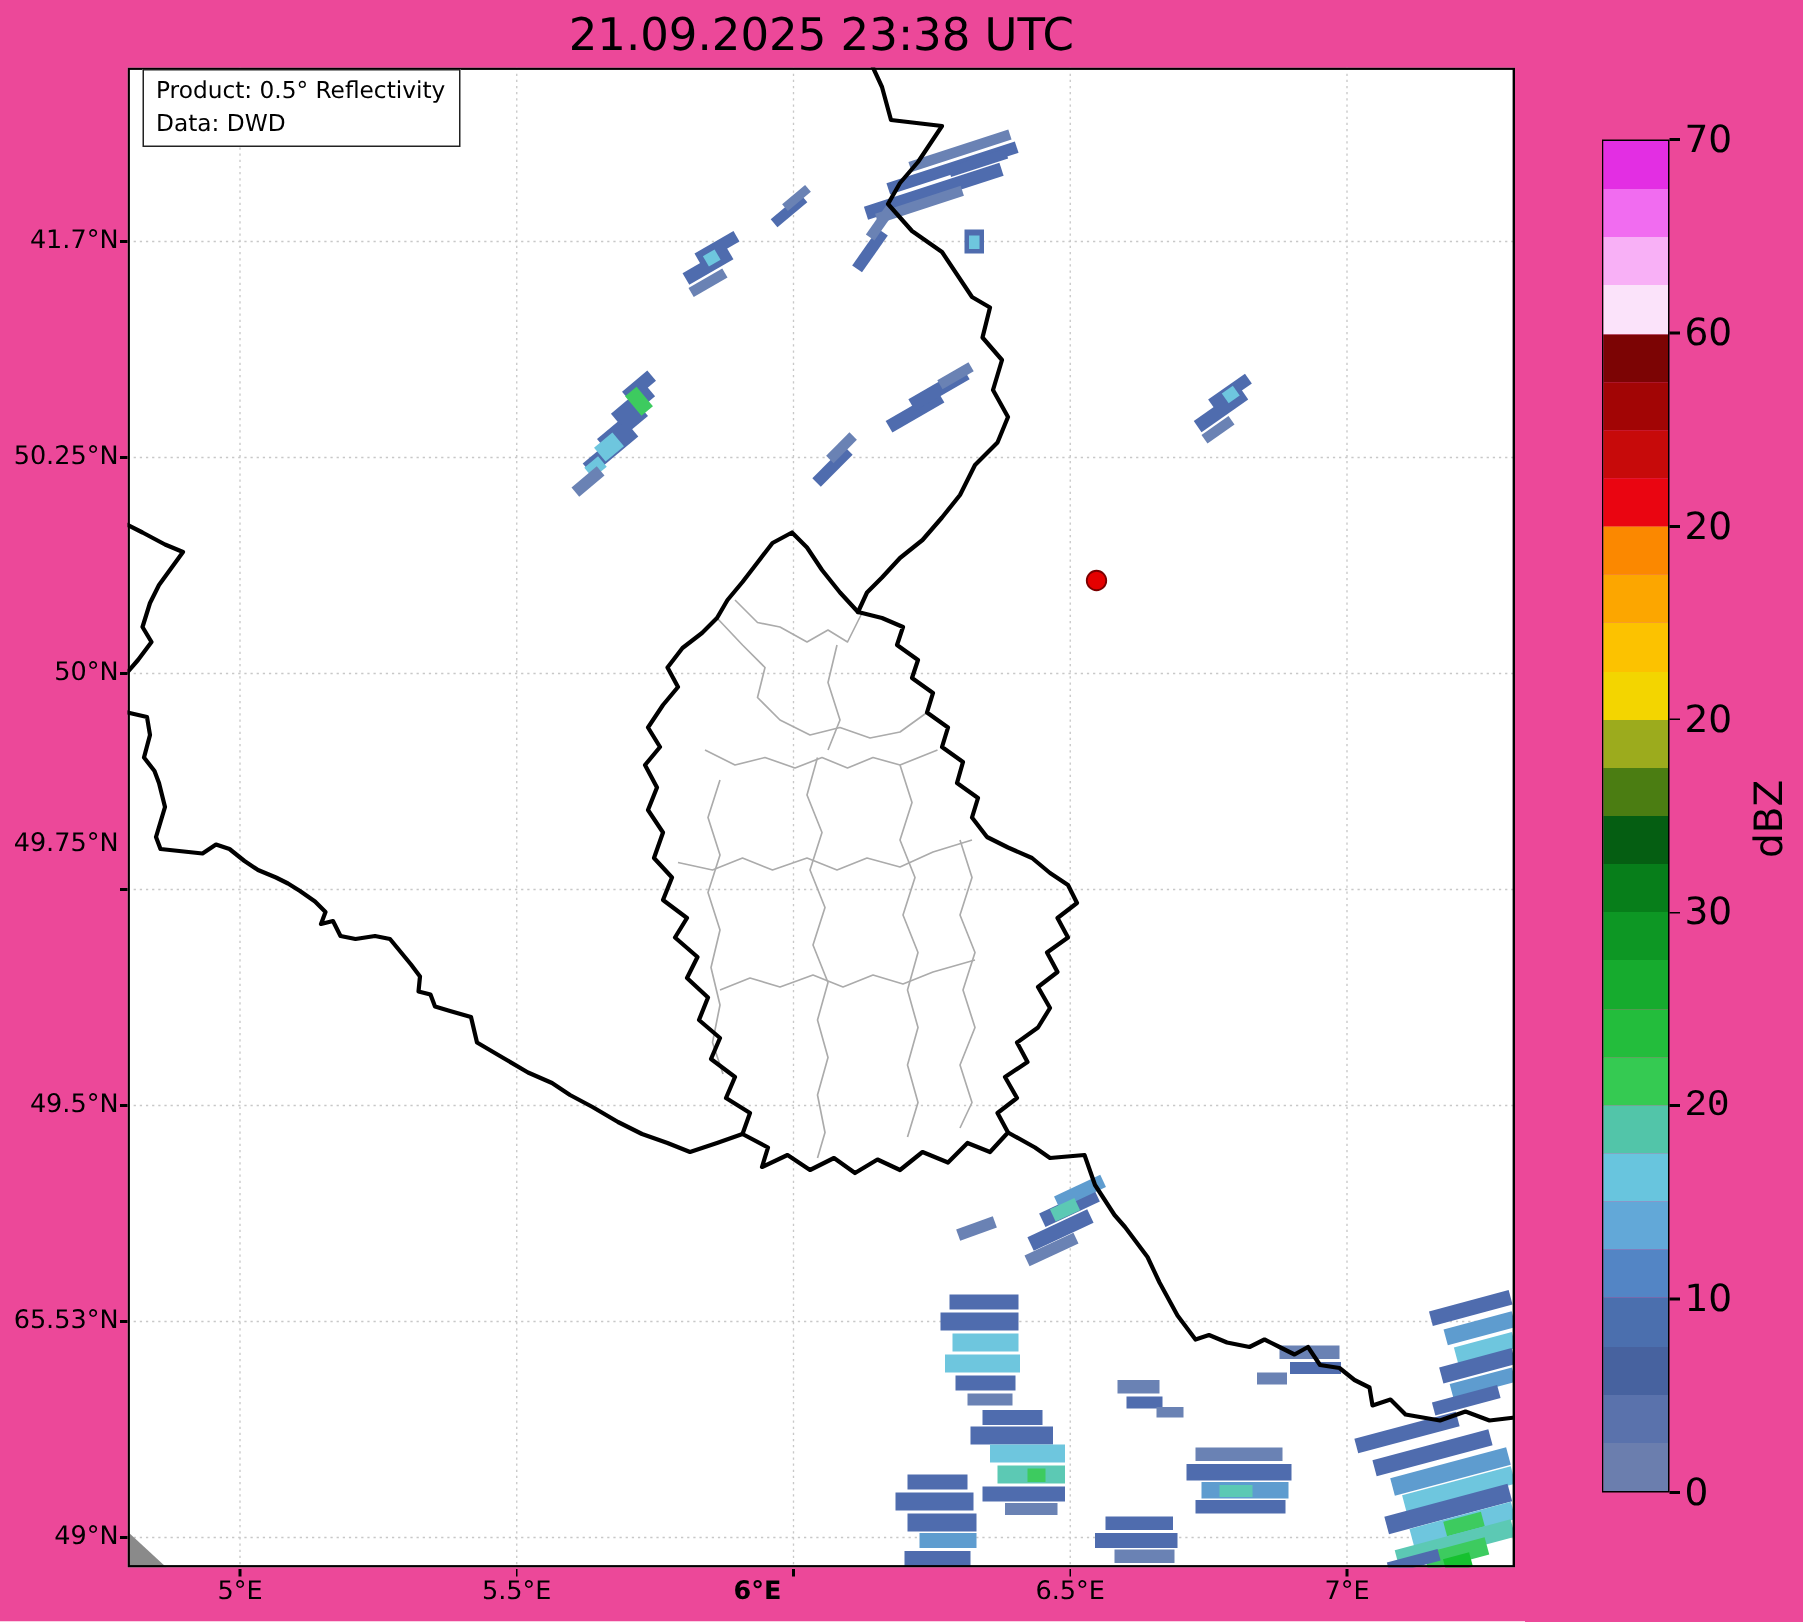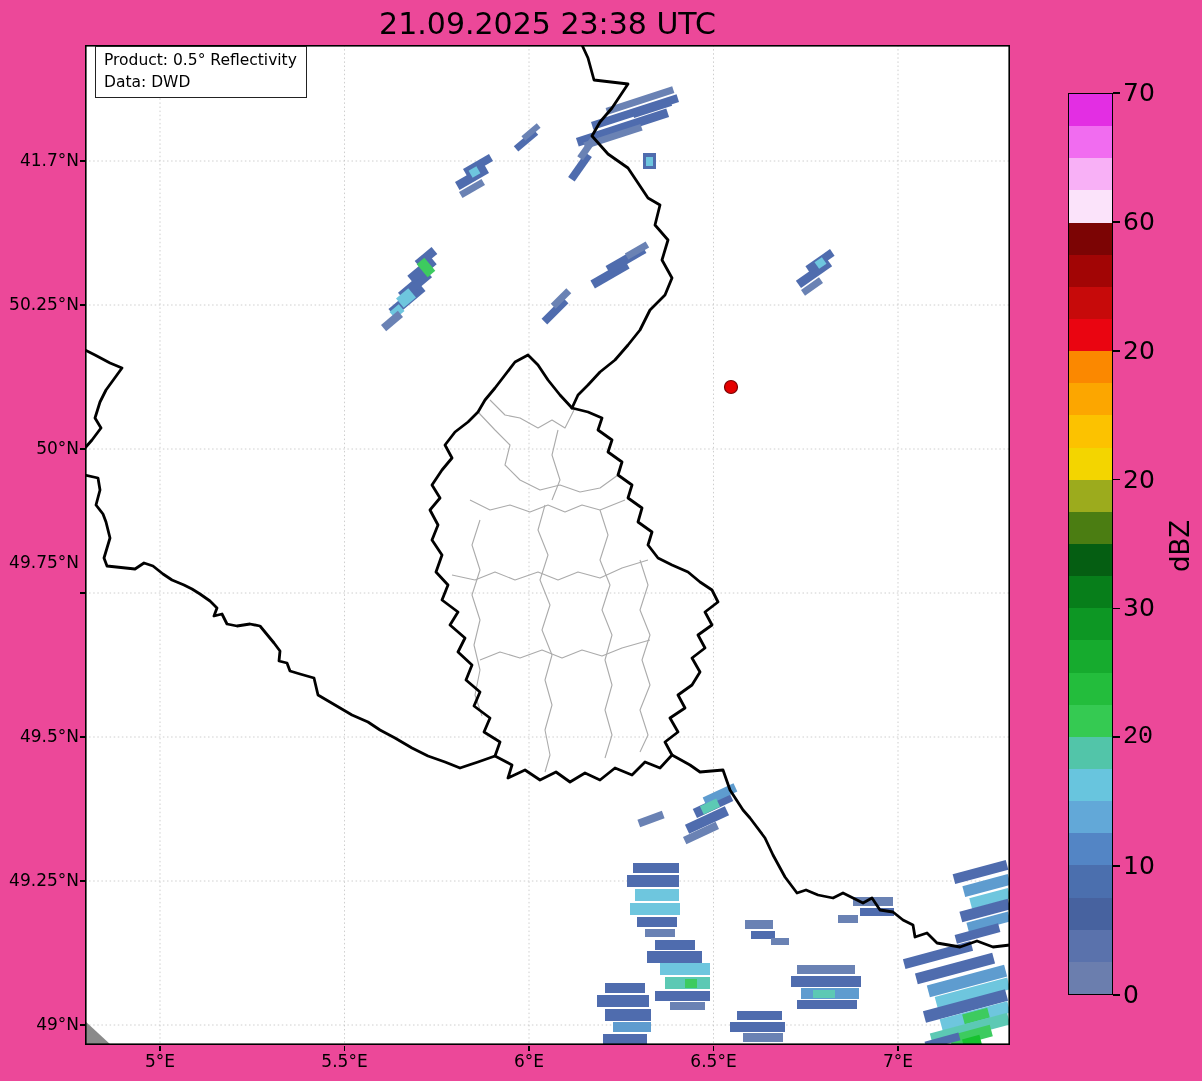--- a/index.html
+++ b/index.html
@@ -160,31 +160,31 @@
       <div class="lat-label" style="top: 150px;">41.7°N</div>
       <div class="tick-l" style="top: 160.25px;"></div>
       <div class="lat-label" style="top: 294px;">50.25°N</div>
       <div class="tick-l" style="top: 304.25px;"></div>
       <div class="lat-label" style="top: 438px;">50°N</div>
       <div class="tick-l" style="top: 448.25px;"></div>
       <div class="lat-label" style="top: 552px;">49.75°N</div>
       <div class="tick-l" style="top: 592.25px;"></div>
       <div class="lat-label" style="top: 726px;">49.5°N</div>
       <div class="tick-l" style="top: 736.25px;"></div>
-      <div class="lat-label" style="top: 870px;">49.25°N</div>
+      <div class="lat-label" style="top: 870px;">65.53°N</div>
       <div class="tick-l" style="top: 880.25px;"></div>
       <div class="lat-label" style="top: 1014px;">49°N</div>
       <div class="tick-l" style="top: 1024.25px;"></div>
     </div>
   <div id="lon-labels">
       <div class="lon-label" style="left: 115px;">5°E</div>
       <div class="tick-b" style="left: 159.25px;"></div>
       <div class="lon-label" style="left: 299.5px;">5.5°E</div>
       <div class="tick-b" style="left: 343.75px;"></div>
-      <div class="lon-label" style="left: 484px;">6°E</div>
+      <div class="lon-label" style="left: 460px; font-weight: bold;">6°E</div>
       <div class="tick-b" style="left: 528.25px;"></div>
       <div class="lon-label" style="left: 668.5px;">6.5°E</div>
       <div class="tick-b" style="left: 712.75px;"></div>
       <div class="lon-label" style="left: 853px;">7°E</div>
       <div class="tick-b" style="left: 897.25px;"></div>
     </div>
 
   <div id="colorbar">
       <div class="seg" style="background: rgb(107, 126, 174);"></div>
       <div class="seg" style="background: rgb(90, 114, 172);"></div>

